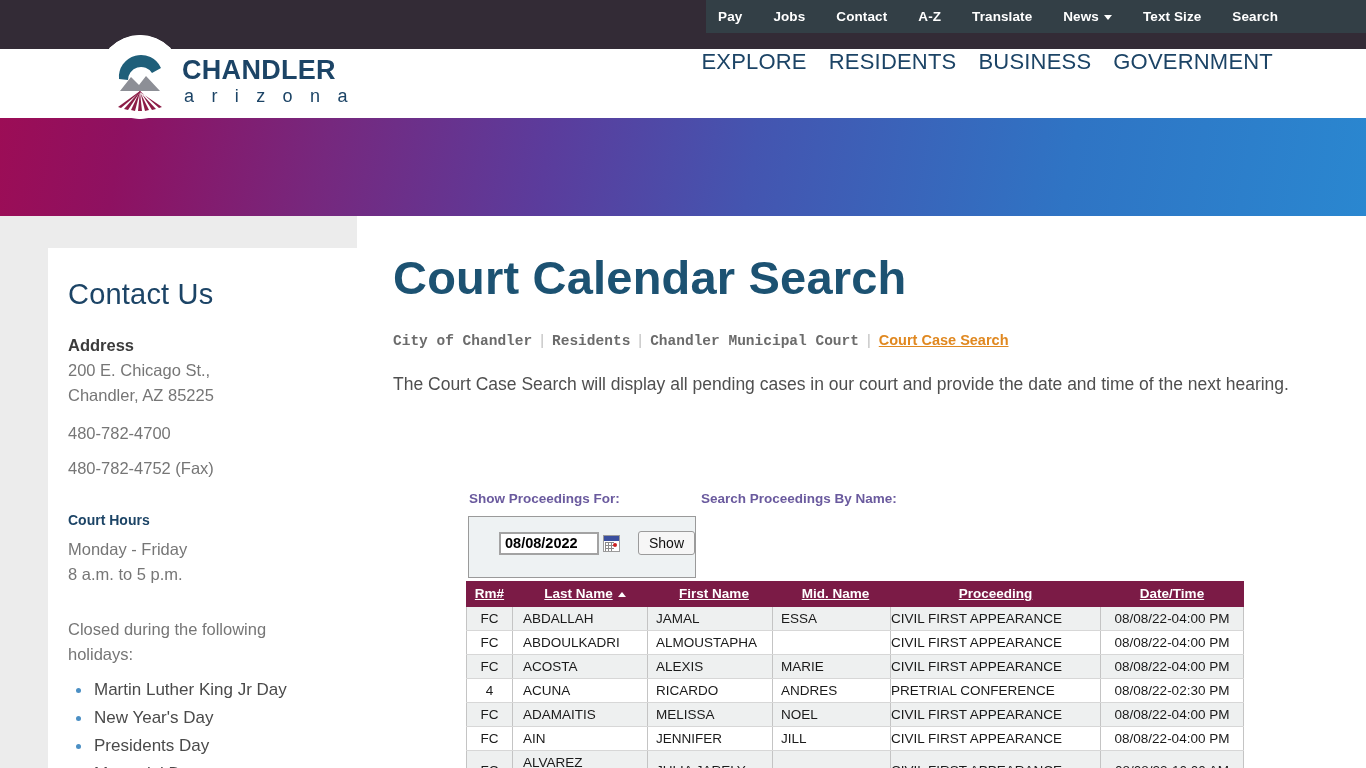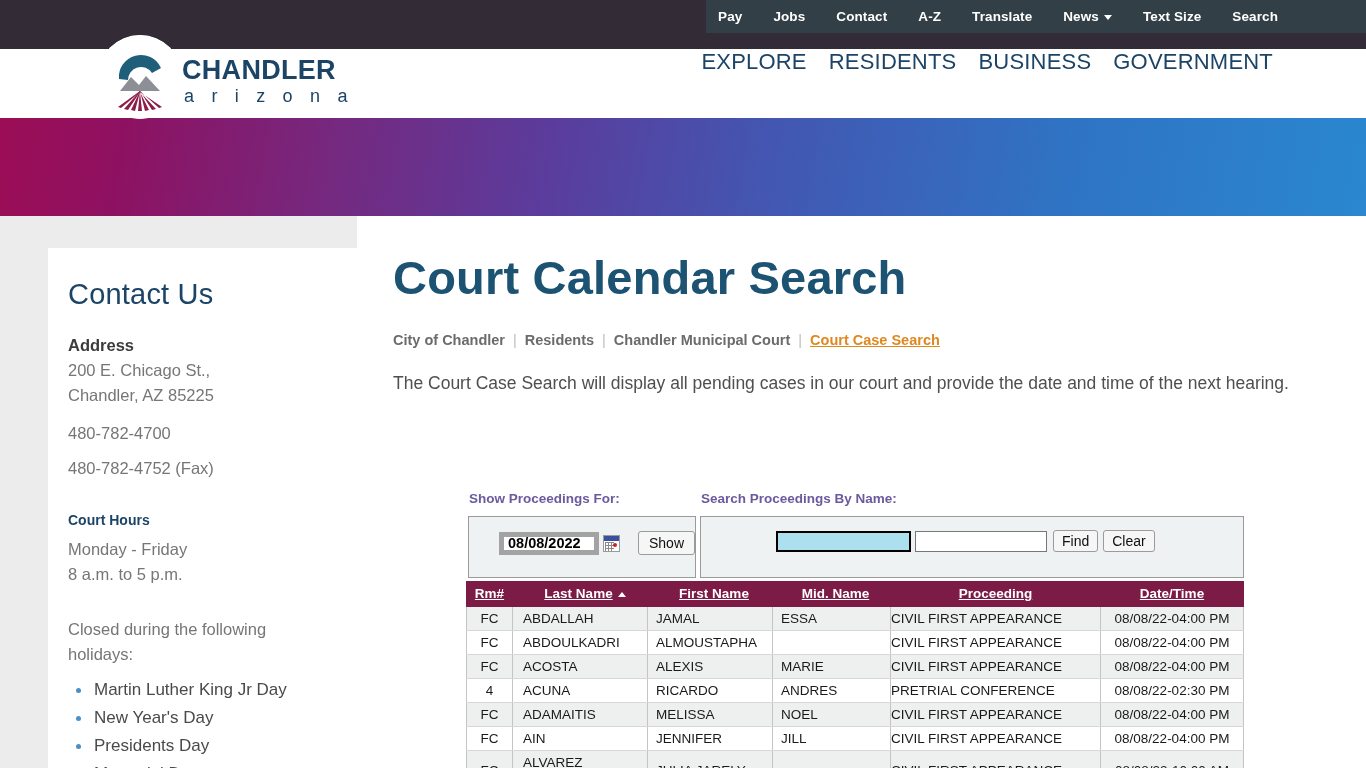--- a/index.html
+++ b/index.html
@@ -160,21 +160,21 @@
   }
   .page-title {
     font-size: 47px; color: #1c5272;
     font-weight: bold; letter-spacing: .2px;
     line-height: 1.1;
   }
   .breadcrumb {
     margin-top: 28px;
     font-size: 14.5px; font-weight: bold;
   }
-  .bc-link { color: #6b6b6b; text-decoration: none; }
+  .bc-link { color: #6b6b6b; text-decoration: none; font-family: Liberation Mono, monospace; }
   .bc-sep { color: #bdbdbd; margin: 0 8px; font-weight: normal; }
   .bc-current { color: #e08820; }
   .intro {
     margin-top: 22px;
     font-size: 17.5px; color: #4f4f4f;
     line-height: 26px; max-width: 900px;
   }
 
   
   .widget { position: absolute; top: 491px; left: 466px; width: 780px; }
@@ -199,21 +199,21 @@
   }
   .panel-left { left: 2px; width: 228px; }
   .panel-right { left: 234px; width: 544px; }
 
   .date-row {
     display: flex; align-items: center;
     padding: 14px 0 0 30px;
   }
   .date-input {
     width: 100px; height: 23px;
-    border: 5px solid #a3a3a3;
+    border: 2px solid #a3a3a3;
     background: #ffffff;
     font-family: "Liberation Sans", sans-serif;
     font-size: 14.5px; font-weight: bold;
     color: #000000; padding: 0 4px;
   }
   .cal-icon {
     width: 17px; height: 17px;
     margin-left: 4px;
     position: relative;
     background: #ffffff;
@@ -413,28 +413,20 @@
         <input class="date-input" type="text" value="08/08/2022" style="">
         <span class="cal-icon">
           <span class="cal-top"></span>
             <span class="cal-grid"></span>
             <span class="cal-dot"></span>
         </span>
         <button class="btn btn-show">Show</button>
       </div>
     </div>
 
-    <div class="panel panel-right">
-      <div class="name-row">
-        <input class="name-input-last" type="text" value="" style="">
-        <input class="name-input-first" type="text" value="" style="">
-        <button class="btn btn-find">Find</button>
-        <button class="btn btn-clear">Clear</button>
-      </div>
-    </div>
   </div>
 
   <div class="sub-labels">
     <span class="sub-label sl-last">Last Name</span>
     <span class="sub-label sl-first">First Name</span>
   </div>
 </div>
 
 <table class="results">
   <thead>

